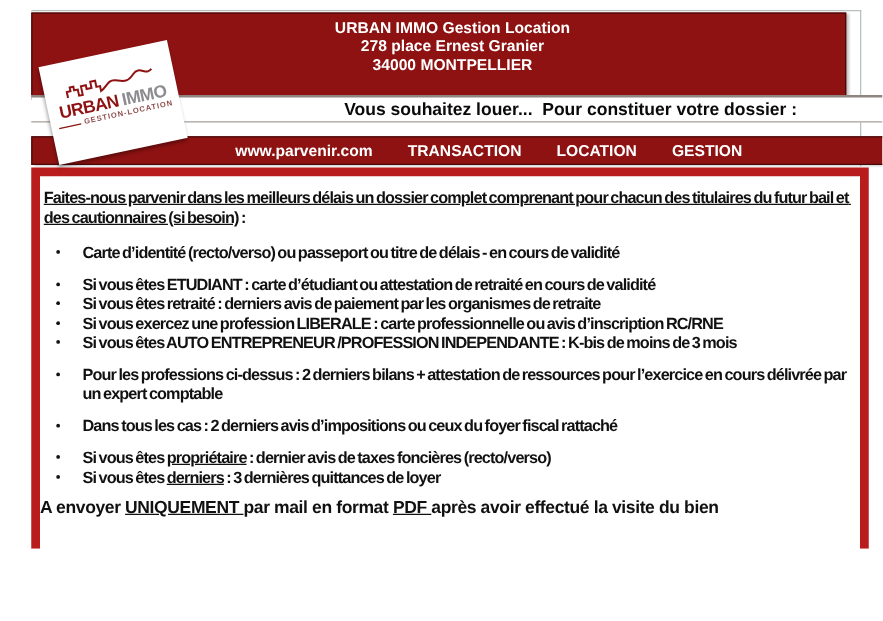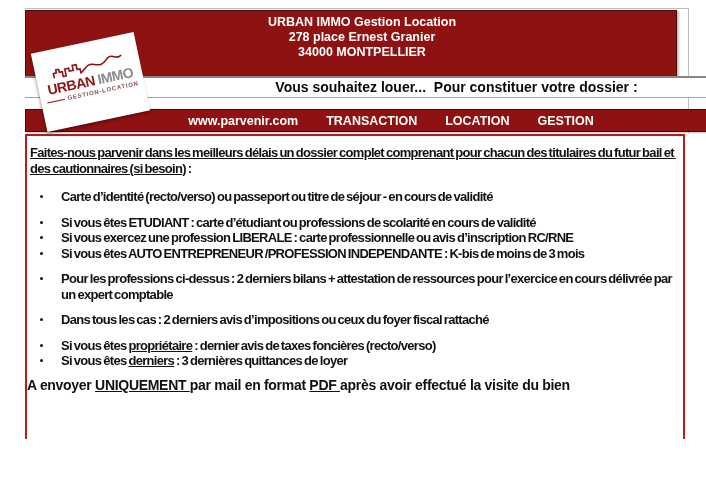--- a/index.html
+++ b/index.html
@@ -48,21 +48,21 @@
   }
   .logo-word{font-weight:bold;font-size:14px;letter-spacing:-0.5px;line-height:14px;margin-top:1px;}
   .logo-word .w1{color:var(--red);}
   .logo-word .w2{color:#8b8b90;margin-left:3px;}
   .logo-tagline{display:flex;align-items:center;margin-top:2px;}
   .logo-tagline .rule{width:18px;border-top:1px solid var(--red);margin-right:3px;}
   .logo-tagline .tg{font-size:6px;letter-spacing:0.8px;color:#8e4a4a;font-weight:bold;}
   
   .content-box{
     position:absolute;left:25px;top:134px;width:656px;height:342px;
-    border:2px solid #b91c1c;background:#fff;overflow:hidden;box-sizing:content-box;
+    border:7px solid #b91c1c;background:#fff;overflow:hidden;box-sizing:content-box;
     font-weight:bold;font-size:13px;line-height:15.5px;
     letter-spacing:-0.7px;word-spacing:-1px;
   }
   .intro{margin:9px 4px 0 3px;}
   .u{text-decoration:underline;white-space:pre-wrap;}
   ul.reqs{list-style:none;margin:13px 0 0 0;padding:0;}
   ul.reqs li{display:flex;}
   ul.reqs li.gap{margin-top:10px;}
   .dot-col{flex:none;width:34px;padding-left:13px;box-sizing:border-box;}
   .dot{display:block;width:3px;height:3px;border-radius:50%;background:#111;margin-top:6px;}
@@ -110,27 +110,33 @@
     </div>
   </div>
 
   <div class="content-box">
     <div class="intro"><span class="u">Faites-nous parvenir dans les meilleurs délais un dossier complet comprenant pour chacun des titulaires du futur bail et des cautionnaires (si besoin)</span><span> :</span></div>
     <ul class="reqs">
         <li>
           <span class="dot-col">
             <span class="dot"></span>
           </span>
-          <span class="li-text"><span>Carte d’identité (recto/verso) ou passeport ou titre de séjour - en cours de validité</span></span>
+          <span class="li-text"><span>Carte d’identité (recto/verso) ou passeport ou titre de délais - en cours de validité</span></span>
         </li>
         <li class="gap">
           <span class="dot-col">
             <span class="dot"></span>
           </span>
-          <span class="li-text"><span>Si vous êtes ETUDIANT : carte d’étudiant ou professions de scolarité en cours de validité</span></span>
+          <span class="li-text"><span>Si vous êtes ETUDIANT : carte d’étudiant ou attestation de retraité en cours de validité</span></span>
+        </li>
+        <li>
+          <span class="dot-col">
+            <span class="dot"></span>
+          </span>
+          <span class="li-text"><span>Si vous êtes retraité : derniers avis de paiement par les organismes de retraite</span></span>
         </li>
         <li>
           <span class="dot-col">
             <span class="dot"></span>
           </span>
           <span class="li-text"><span>Si vous exercez une profession LIBERALE : carte professionnelle ou avis d’inscription RC/RNE</span></span>
         </li>
         <li>
           <span class="dot-col">
             <span class="dot"></span>

